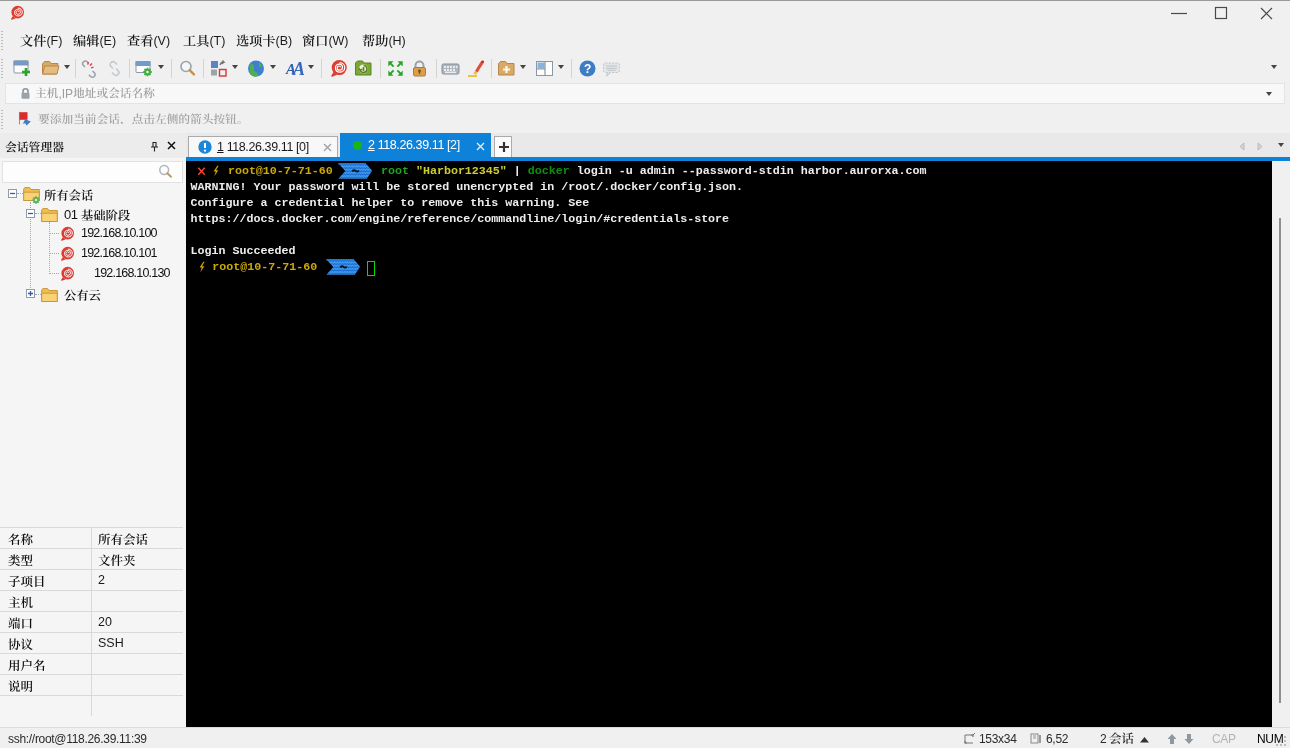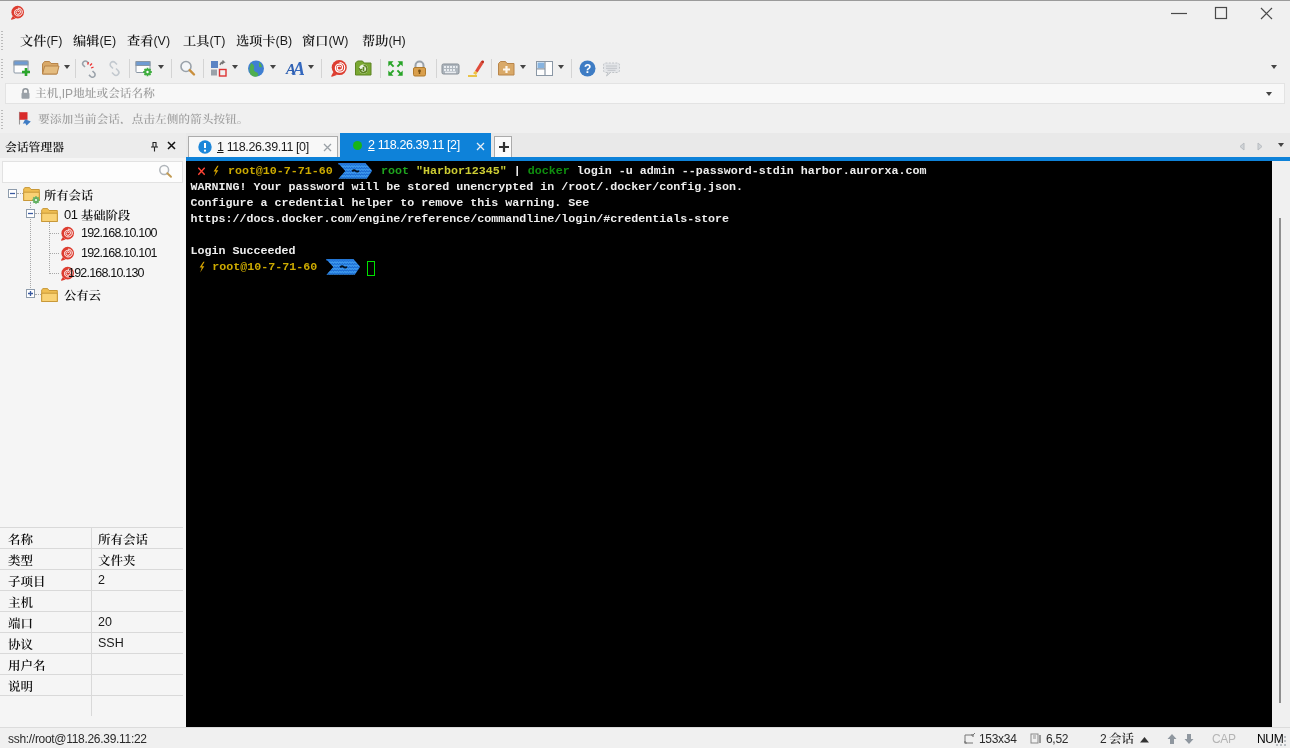--- a/index.html
+++ b/index.html
@@ -421,21 +421,21 @@
       <circle cx="8.2" cy="7.6" r="6.7" fill="#dd3d30"></circle>
       <path d="M3.0 11.6 L1.1 15.0 Q0.9 15.8 1.8 15.7 L6.0 14.3 Z" fill="#dd3d30"></path>
       <path d="M8.5 3.3 C11.4 3.3 13.1 5.3 13.1 7.5 C13.1 9.9 11.2 11.7 8.7 11.7 C6.3 11.7 4.8 10 4.8 8 C4.8 6 6.3 4.6 8.2 4.6 C10 4.6 11.1 5.8 11.1 7.3 C11.1 8.8 10.1 9.9 8.6 9.9 C7.2 9.9 6.4 9 6.4 7.9 C6.4 6.9 7.1 6.2 8.1 6.2 C8.9 6.2 9.4 6.7 9.4 7.4" stroke="#ffffff" stroke-width="1.05" fill="none"></path>
     </svg></span>
 <span class="abs" style="left:81px;top:246px;font-size:12.5px;color:#111;letter-spacing:-0.8px">192.168.10.101</span>
 <span class="abs" style="left:60px;top:266px"><svg width="15" height="15" viewBox="0 0 16 16">
       <circle cx="8.2" cy="7.6" r="6.7" fill="#dd3d30"></circle>
       <path d="M3.0 11.6 L1.1 15.0 Q0.9 15.8 1.8 15.7 L6.0 14.3 Z" fill="#dd3d30"></path>
       <path d="M8.5 3.3 C11.4 3.3 13.1 5.3 13.1 7.5 C13.1 9.9 11.2 11.7 8.7 11.7 C6.3 11.7 4.8 10 4.8 8 C4.8 6 6.3 4.6 8.2 4.6 C10 4.6 11.1 5.8 11.1 7.3 C11.1 8.8 10.1 9.9 8.6 9.9 C7.2 9.9 6.4 9 6.4 7.9 C6.4 6.9 7.1 6.2 8.1 6.2 C8.9 6.2 9.4 6.7 9.4 7.4" stroke="#ffffff" stroke-width="1.05" fill="none"></path>
     </svg></span>
-<span class="abs" style="left:68px;top:266px;font-size:12.5px;color:#111;letter-spacing:-0.8px">192.168.10.130</span>
+<span class="abs" style="left:94px;top:266px;font-size:12.5px;color:#111;letter-spacing:-0.8px">192.168.10.130</span>
 <svg class="abs" style="left:26px;top:289.2px" width="9" height="9" viewBox="0 0 9 9">
     <rect x="0.5" y="0.5" width="8" height="8" fill="#fff" stroke="#8e9cac"></rect>
     <path d="M2 4.5 h5 M4.5 2 v5" stroke="#3a5aa0" stroke-width="1.3"></path>
   </svg>
 <span class="abs" style="left:41px;top:287.5px"><svg width="18" height="17" viewBox="0 0 18 17">
       <path d="M0.7 13.5 V1.8 l1.3-1.2 h4.6 l1.4 1.9 H16.3 V13.5 Z" fill="#efbe52" stroke="#c89838"></path>
       <path d="M0.7 13.5 V5.2 h15.6 V13.5 Z" fill="#f9d275" stroke="#c89838"></path>
     </svg></span>
 <span class="abs" style="left:64px;top:287px"><svg width="36.9" height="12.3" viewBox="0 0 3000 1000" fill="#111">
       <use href="#g516C" x="0"></use>
@@ -564,21 +564,21 @@
         </defs>
         <path d="M0.2 0.3 H27.6 L34.2 7.6 L28.8 15.8 H0.4 L7.3 8 Z" fill="url(#px)"></path>
         <path d="M0.2 0.8 H27.4" stroke="#2277dd" stroke-width="1.2"></path>
         <path d="M14.2 8.3 q1.8-1.9 3.4-0.4 q1.6 1.5 3.2-0.3" stroke="#04121f" stroke-width="1.7" fill="none"></path>
       </svg><span class="pl" style="width:7.4px;height:15.2px;border:1.3px solid #00e000;margin-left:7.6px;position:relative;top:1.2px"></span></pre>
 </div>
 <div class="abs" id="tsb">
     <span class="thumb"></span>
   </div>
 <div class="abs" id="sbar">
-<div style="left:8px">ssh://root@118.26.39.11:22</div>
+<div style="left:8px">ssh://root@118.26.39.11:39</div>
 <svg class="abs" style="left:963px;top:5px" width="13" height="12" viewBox="0 0 13 12">
       <g stroke="#777" fill="none">
         <path d="M2 10 V2 h8 M2 10 h8 M10 2 l2-2"></path>
         <path d="M8 2 h2 v2 M2 8 v2 h2" stroke-width="1.2"></path>
       </g>
     </svg>
 <div style="left:979px">153x34</div>
 <svg class="abs" style="left:1030px;top:5px" width="12" height="12" viewBox="0 0 12 12">
       <g stroke="#888" fill="none">
         <rect x="1" y="1" width="7" height="9"></rect>

